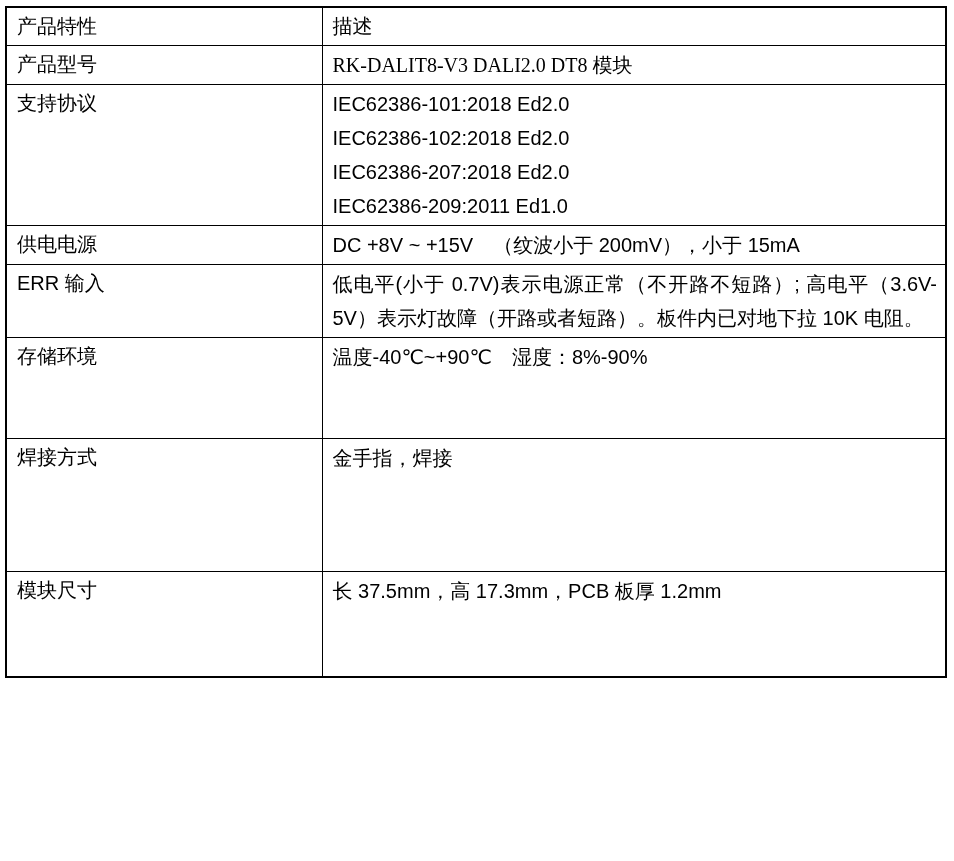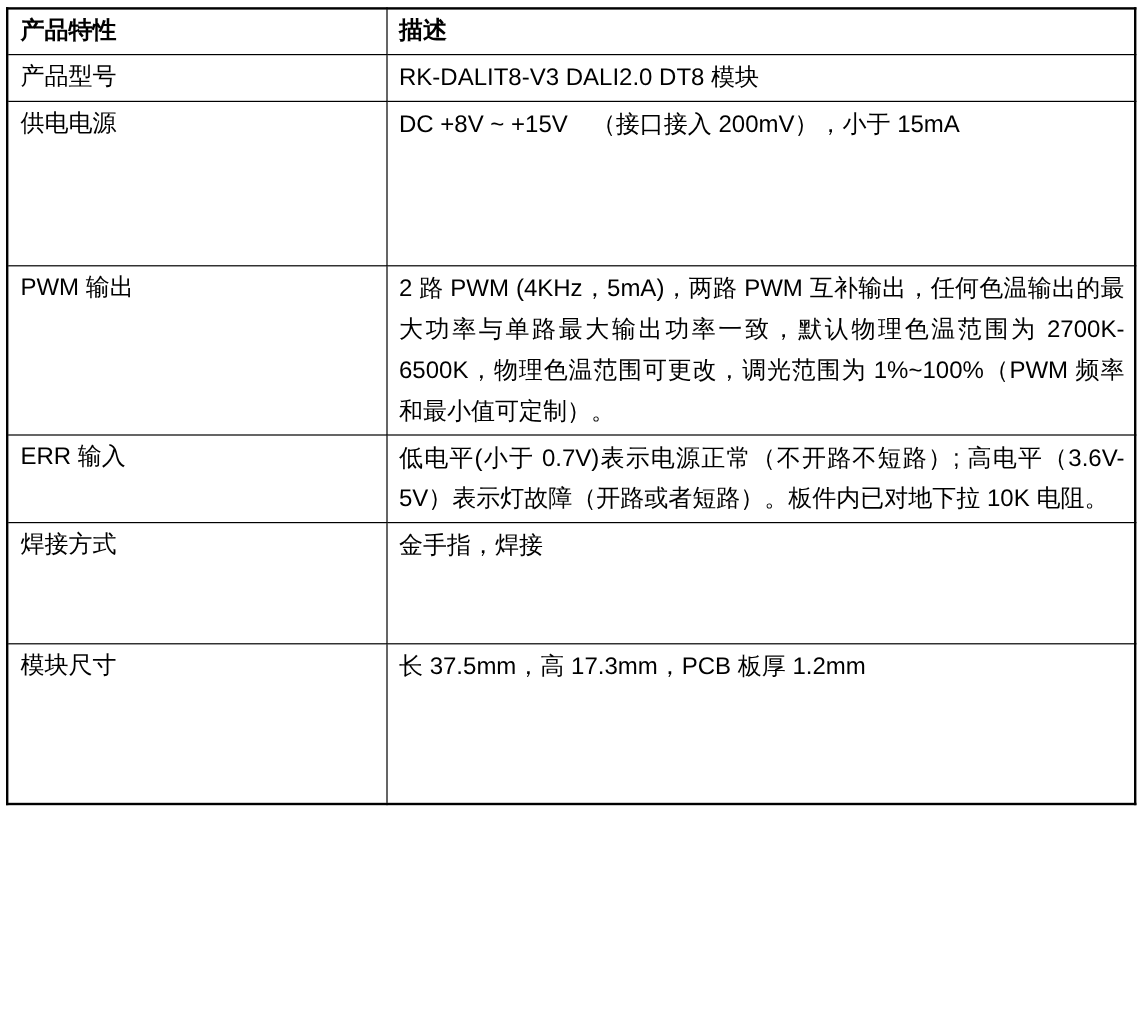--- a/index.html
+++ b/index.html
@@ -35,22 +35,22 @@
   td.label-cell { }
   td.desc-cell { }
   .desc-line {
     line-height: 34px;
   }
   .justify .desc-line {
     text-align: justify;
     text-justify: inter-character;
   }
   
-  table.spec tr:nth-child(1)  { height: 35px; font-weight: bold;  }
-  table.spec tr:nth-child(2)  { height: 34px;  }
+  table.spec tr:nth-child(1)  { height: 35px;  }
+  table.spec tr:nth-child(2)  { height: 34px; font-family: Liberation Serif, serif;  }
   table.spec tr:nth-child(3)  { height: 137px; }
   table.spec tr:nth-child(4)  { height: 33px; margin-top: 24px;  }
   table.spec tr:nth-child(5)  { height: 68px;  }
   table.spec tr:nth-child(6)  { height: 101px; }
   table.spec tr:nth-child(7)  { height: 133px; }
   table.spec tr:nth-child(8)  { height: 105px; }
   table.spec tr:nth-child(9)  { height: 31px;  }
   table.spec tr:nth-child(10) { height: 35px;  }
   table.spec tr:nth-child(11) { height: 33px;  }
   table.spec tr:nth-child(12) { height: 35px;  }
@@ -71,35 +71,44 @@
         <td class="desc-cell">描述</td>
       </tr>
 
     <tr>
           <td class="label-cell">产品型号</td>
           <td class="desc-cell">
             <div class="desc-line">RK-DALIT8-V3 DALI2.0 DT8 模块</div>
           </td>
         </tr>
         <tr>
-          <td class="label-cell">供电电源</td>
+          <td class="label-cell">支持协议</td>
           <td class="desc-cell">
-            <div class="desc-line">DC +8V ~ +15V　（接口接入 200mV），小于 15mA</div>
+            <div class="desc-line">IEC62386-101:2018 Ed2.0</div>
+            <div class="desc-line">IEC62386-102:2018 Ed2.0</div>
+            <div class="desc-line">IEC62386-207:2018 Ed2.0</div>
+            <div class="desc-line">IEC62386-209:2011 Ed1.0</div>
           </td>
         </tr>
         <tr>
-          <td class="label-cell">PWM 输出</td>
-          <td class="desc-cell justify">
-            <div class="desc-line">2 路 PWM (4KHz，5mA)，两路 PWM 互补输出，任何色温输出的最大功率与单路最大输出功率一致，默认物理色温范围为 2700K-6500K，物理色温范围可更改，调光范围为 1%~100%（PWM 频率和最小值可定制）。</div>
+          <td class="label-cell">供电电源</td>
+          <td class="desc-cell">
+            <div class="desc-line">DC +8V ~ +15V　（纹波小于 200mV），小于 15mA</div>
           </td>
         </tr>
         <tr>
           <td class="label-cell">ERR 输入</td>
           <td class="desc-cell justify">
             <div class="desc-line">低电平(小于 0.7V)表示电源正常（不开路不短路）; 高电平（3.6V-5V）表示灯故障（开路或者短路）。板件内已对地下拉 10K 电阻。</div>
+          </td>
+        </tr>
+        <tr>
+          <td class="label-cell">存储环境</td>
+          <td class="desc-cell">
+            <div class="desc-line">温度-40℃~+90℃　湿度：8%-90%</div>
           </td>
         </tr>
         <tr>
           <td class="label-cell">焊接方式</td>
           <td class="desc-cell">
             <div class="desc-line">金手指，焊接</div>
           </td>
         </tr>
         <tr>
           <td class="label-cell">模块尺寸</td>

